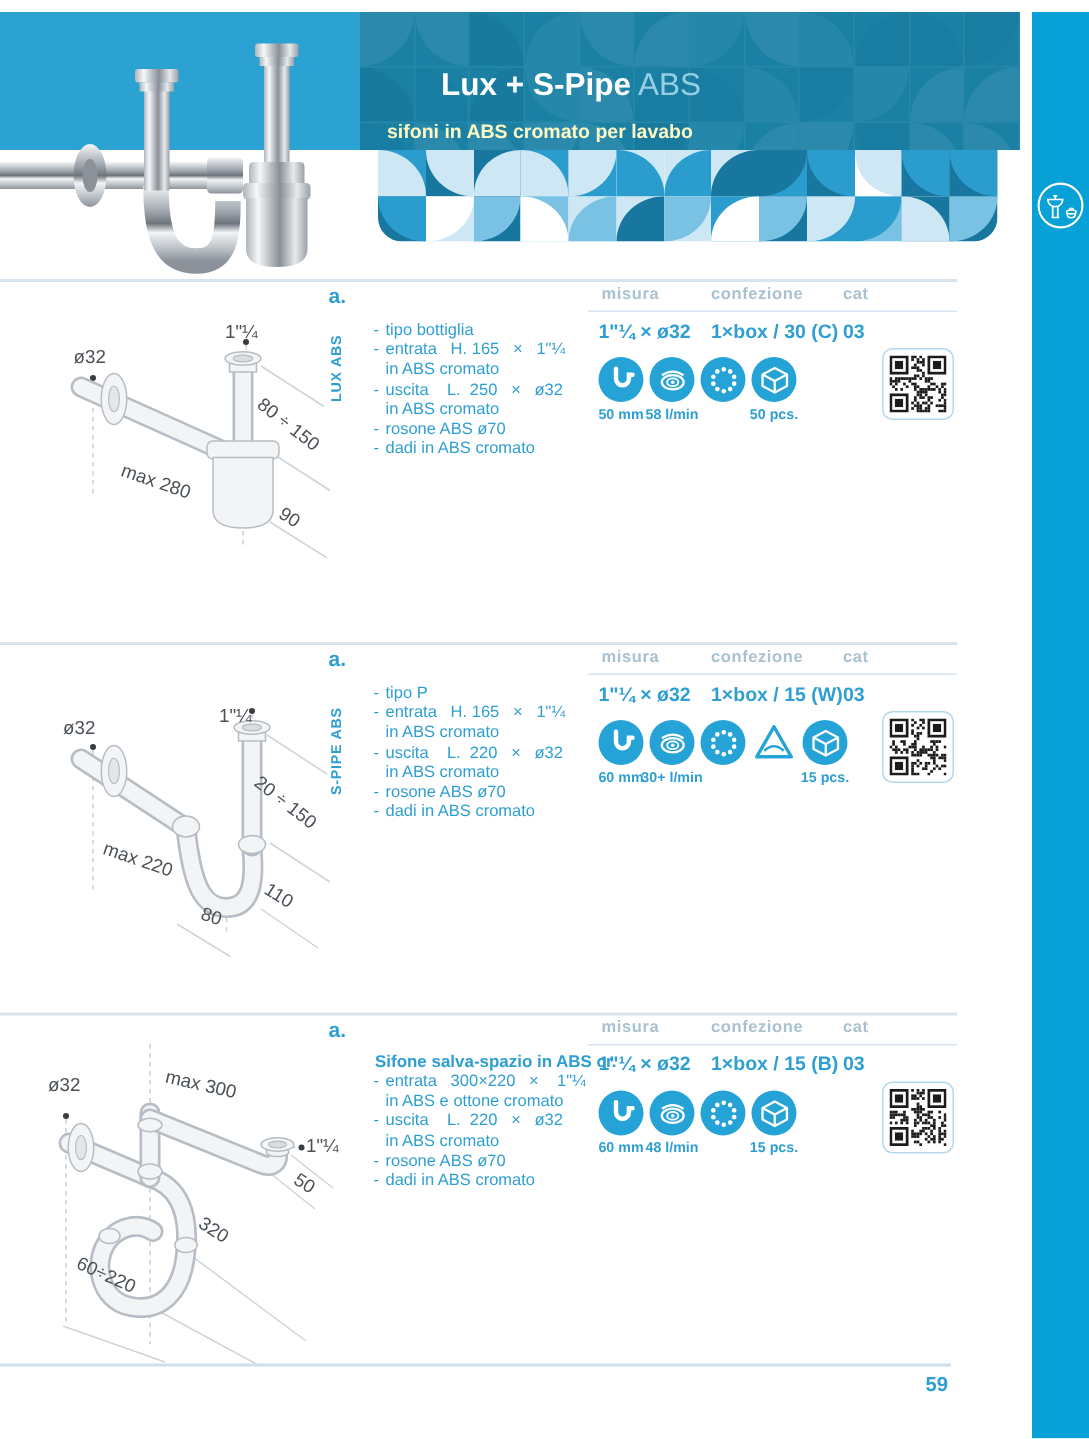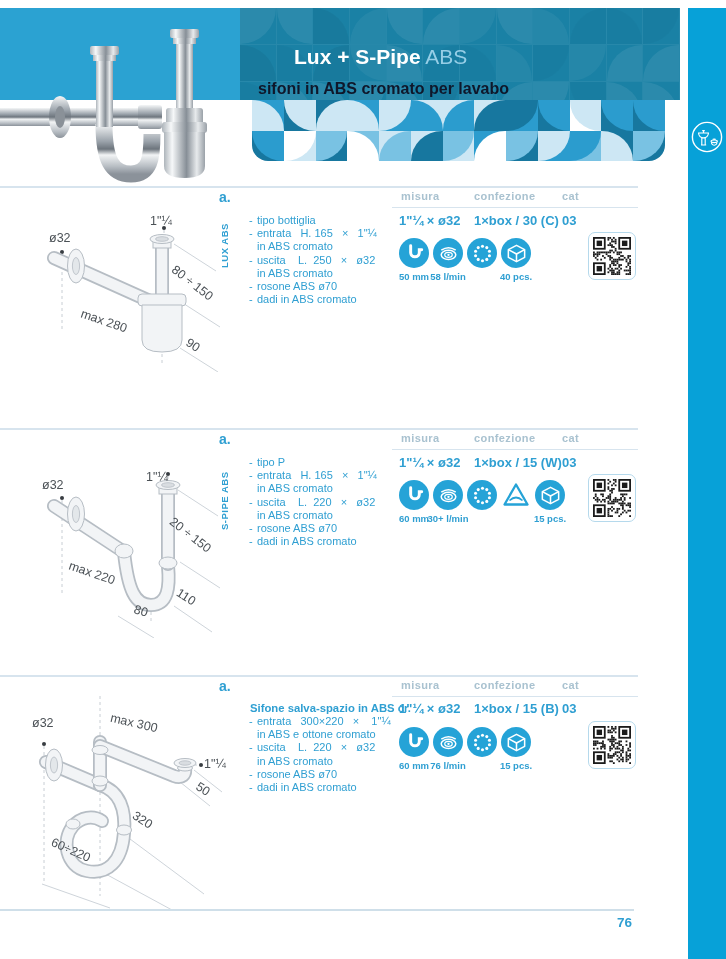--- a/index.html
+++ b/index.html
@@ -8,21 +8,21 @@
   
   .left-band{position:absolute;left:0;top:8px;width:240px;height:92px;background:var(--band,#2ba2d2);}
   .photo{position:absolute;left:0;top:8px;width:240px;height:178px;}
   .hero{position:absolute;left:240px;top:8px;width:440px;height:92px;background:var(--teal,#1a81a5);overflow:hidden;}
   .hero-pattern{position:absolute;inset:0;display:grid;grid-template-columns:repeat(12,1fr);grid-auto-rows:37px;}
   .htile{position:relative;border-right:1px solid rgba(255,255,255,.06);border-bottom:1px solid rgba(255,255,255,.06);}
   .q{position:absolute;inset:0;}
   .hero-l1{position:absolute;left:18px;top:8px;font-size:21px;font-weight:700;color:#fff;white-space:pre;}
   .hero-l2{position:absolute;left:18px;top:37px;font-size:21px;font-weight:700;color:#fff;white-space:pre;margin-left:36px;}
   .hm{color:#96cee6;font-weight:400;}
-  .hero-l3{position:absolute;left:18px;top:72px;font-size:16px;font-weight:700;color:#0f172a;}
+  .hero-l3{position:absolute;left:18px;top:72px;font-size:13px;font-weight:700;color:#fef9c3;}
   .mosaic{position:absolute;left:252px;top:100px;width:413px;height:61px;display:grid;
           grid-template-columns:repeat(13,1fr);grid-template-rows:1fr 1fr;border-radius:0 0 16px 16px;overflow:hidden;}
   .tile{position:relative;}
   .right-bar{position:absolute;left:688px;top:8px;width:38px;height:951px;background:var(--bar,#07a1d8);}
   .tab-icon{position:absolute;left:688px;top:118px;width:38px;height:38px;color:#fff;}
   
   .divider{position:absolute;left:0;width:638px;height:2px;background:#d7e4ee;}
   .code-bar{position:absolute;left:243px;width:146px;height:22px;background:var(--codebar,#2aa7d8);color:#fff;
             font-weight:700;font-size:14.5px;line-height:22px;padding-left:9px;letter-spacing:.3px;box-sizing:border-box;}
   .marker{position:absolute;left:219px;font-size:14px;font-weight:700;color:var(--textblue,#2f9fd2);}
@@ -389,21 +389,21 @@
           <use href="#sym-dots"></use>
         </svg>
       </div>
     </div>
   <div class="icol" style="left:501px;top:238px">
       <div class="icirc">
         <svg viewBox="0 0 24 24">
           <use href="#sym-cube"></use>
         </svg>
       </div>
-      <div class="ilab">40 pcs.</div>
+      <div class="ilab">50 pcs.</div>
     </div>
   <div class="qr" style="left:588px;top:232px"><svg class="qr-svg" viewBox="0 0 21 21">
         <rect x="0" y="0" width="7" height="7" fill="#1b1b1b"></rect>
         <rect x="1" y="1" width="5" height="5" fill="#fff"></rect>
         <rect x="2" y="2" width="3" height="3" fill="#1b1b1b"></rect>
         <rect x="14" y="0" width="7" height="7" fill="#1b1b1b"></rect>
         <rect x="15" y="1" width="5" height="5" fill="#fff"></rect>
         <rect x="16" y="2" width="3" height="3" fill="#1b1b1b"></rect>
         <rect x="0" y="14" width="7" height="7" fill="#1b1b1b"></rect>
         <rect x="1" y="15" width="5" height="5" fill="#fff"></rect>
@@ -777,21 +777,21 @@
         </svg>
       </div>
       <div class="ilab">60 mm</div>
     </div>
   <div class="icol" style="left:433px;top:727px">
       <div class="icirc">
         <svg viewBox="0 0 24 24">
           <use href="#sym-eye"></use>
         </svg>
       </div>
-      <div class="ilab">76 l/min</div>
+      <div class="ilab">48 l/min</div>
     </div>
   <div class="icol" style="left:467px;top:727px">
       <div class="icirc">
         <svg viewBox="0 0 24 24">
           <use href="#sym-dots"></use>
         </svg>
       </div>
     </div>
   <div class="icol" style="left:501px;top:727px">
       <div class="icirc">
@@ -958,14 +958,14 @@
     <ellipse cx="46" cy="77" rx="3.6" ry="8" fill="#e3e7ea" stroke="#b6bdc4" stroke-width="0.8"></ellipse>
   </svg>
   <span class="dim" style="left:32px;top:716px">ø32</span>
   <span class="dim" style="left:110px;top:716px;transform:rotate(13deg)">max 300</span>
   <span class="dim" style="left:204px;top:757px">1"¼</span>
   <span class="dim" style="left:196px;top:782px;transform:rotate(32deg)">50</span>
   <span class="dim" style="left:132px;top:813px;transform:rotate(33deg)">320</span>
   <span class="dim" style="left:50px;top:843px;transform:rotate(24deg)">60÷220</span>
 
   <div class="foot-rule"></div>
-  <div class="page-num">76</div>
+  <div class="page-num">59</div>
 </div>
 
 </body></html>

